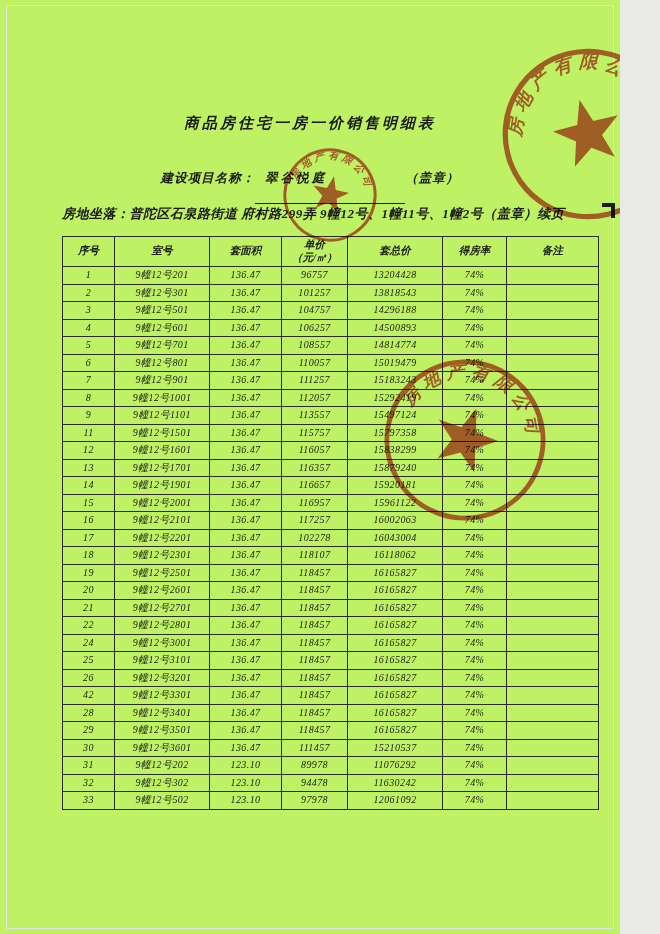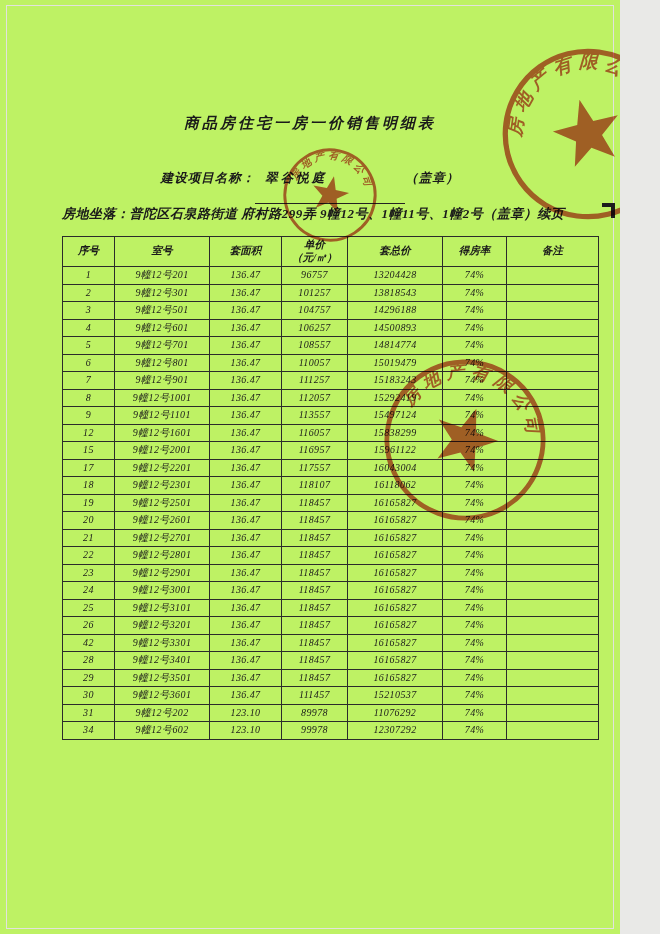--- a/index.html
+++ b/index.html
@@ -169,42 +169,78 @@
         <tr>
           <td>9</td>
           <td>9幢12号1101</td>
           <td>136.47</td>
           <td>113557</td>
           <td>15497124</td>
           <td>74%</td>
           <td></td>
         </tr>
         <tr>
+          <td>11</td>
+          <td>9幢12号1501</td>
+          <td>136.47</td>
+          <td>115757</td>
+          <td>15797358</td>
+          <td>74%</td>
+          <td></td>
+        </tr>
+        <tr>
           <td>12</td>
           <td>9幢12号1601</td>
           <td>136.47</td>
           <td>116057</td>
           <td>15838299</td>
           <td>74%</td>
           <td></td>
         </tr>
         <tr>
+          <td>13</td>
+          <td>9幢12号1701</td>
+          <td>136.47</td>
+          <td>116357</td>
+          <td>15879240</td>
+          <td>74%</td>
+          <td></td>
+        </tr>
+        <tr>
+          <td>14</td>
+          <td>9幢12号1901</td>
+          <td>136.47</td>
+          <td>116657</td>
+          <td>15920181</td>
+          <td>74%</td>
+          <td></td>
+        </tr>
+        <tr>
           <td>15</td>
           <td>9幢12号2001</td>
           <td>136.47</td>
           <td>116957</td>
           <td>15961122</td>
           <td>74%</td>
           <td></td>
         </tr>
         <tr>
+          <td>16</td>
+          <td>9幢12号2101</td>
+          <td>136.47</td>
+          <td>117257</td>
+          <td>16002063</td>
+          <td>74%</td>
+          <td></td>
+        </tr>
+        <tr>
           <td>17</td>
           <td>9幢12号2201</td>
           <td>136.47</td>
-          <td>117557</td>
+          <td>102278</td>
           <td>16043004</td>
           <td>74%</td>
           <td></td>
         </tr>
         <tr>
           <td>18</td>
           <td>9幢12号2301</td>
           <td>136.47</td>
           <td>118107</td>
           <td>16118062</td>
@@ -234,29 +270,20 @@
           <td>9幢12号2701</td>
           <td>136.47</td>
           <td>118457</td>
           <td>16165827</td>
           <td>74%</td>
           <td></td>
         </tr>
         <tr>
           <td>22</td>
           <td>9幢12号2801</td>
-          <td>136.47</td>
-          <td>118457</td>
-          <td>16165827</td>
-          <td>74%</td>
-          <td></td>
-        </tr>
-        <tr>
-          <td>23</td>
-          <td>9幢12号2901</td>
           <td>136.47</td>
           <td>118457</td>
           <td>16165827</td>
           <td>74%</td>
           <td></td>
         </tr>
         <tr>
           <td>24</td>
           <td>9幢12号3001</td>
           <td>136.47</td>
@@ -322,25 +349,34 @@
         <tr>
           <td>31</td>
           <td>9幢12号202</td>
           <td>123.10</td>
           <td>89978</td>
           <td>11076292</td>
           <td>74%</td>
           <td></td>
         </tr>
         <tr>
-          <td>34</td>
-          <td>9幢12号602</td>
+          <td>32</td>
+          <td>9幢12号302</td>
           <td>123.10</td>
-          <td>99978</td>
-          <td>12307292</td>
+          <td>94478</td>
+          <td>11630242</td>
+          <td>74%</td>
+          <td></td>
+        </tr>
+        <tr>
+          <td>33</td>
+          <td>9幢12号502</td>
+          <td>123.10</td>
+          <td>97978</td>
+          <td>12061092</td>
           <td>74%</td>
           <td></td>
         </tr>
       </tbody>
   </table>
 
   <svg id="stamp-top-right" class="stamp" viewBox="0 0 200 200" style="color: rgb(197, 39, 28);">
     <defs>
         <path id="arc-a" d="M 26,118 A 76,76 0 1 1 174,118" fill="none"></path>
       </defs>

